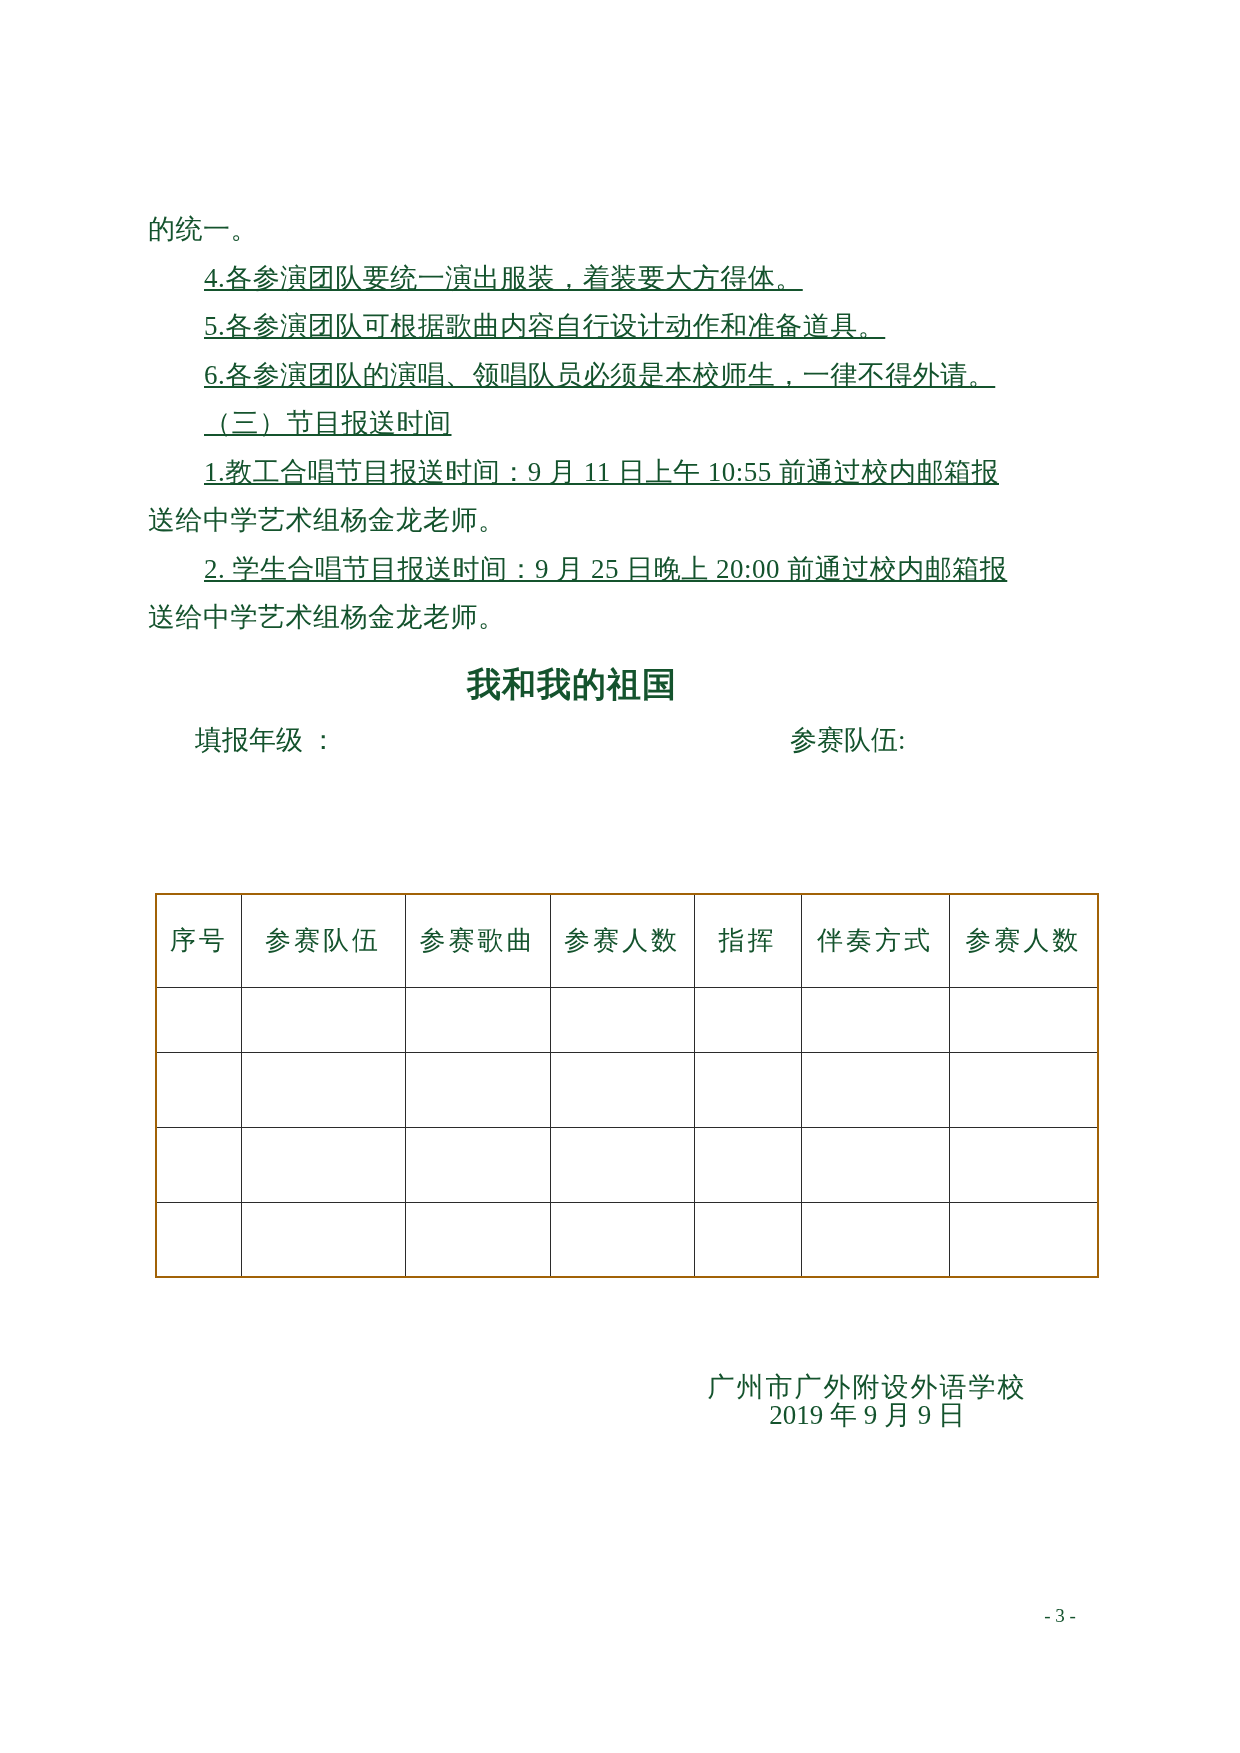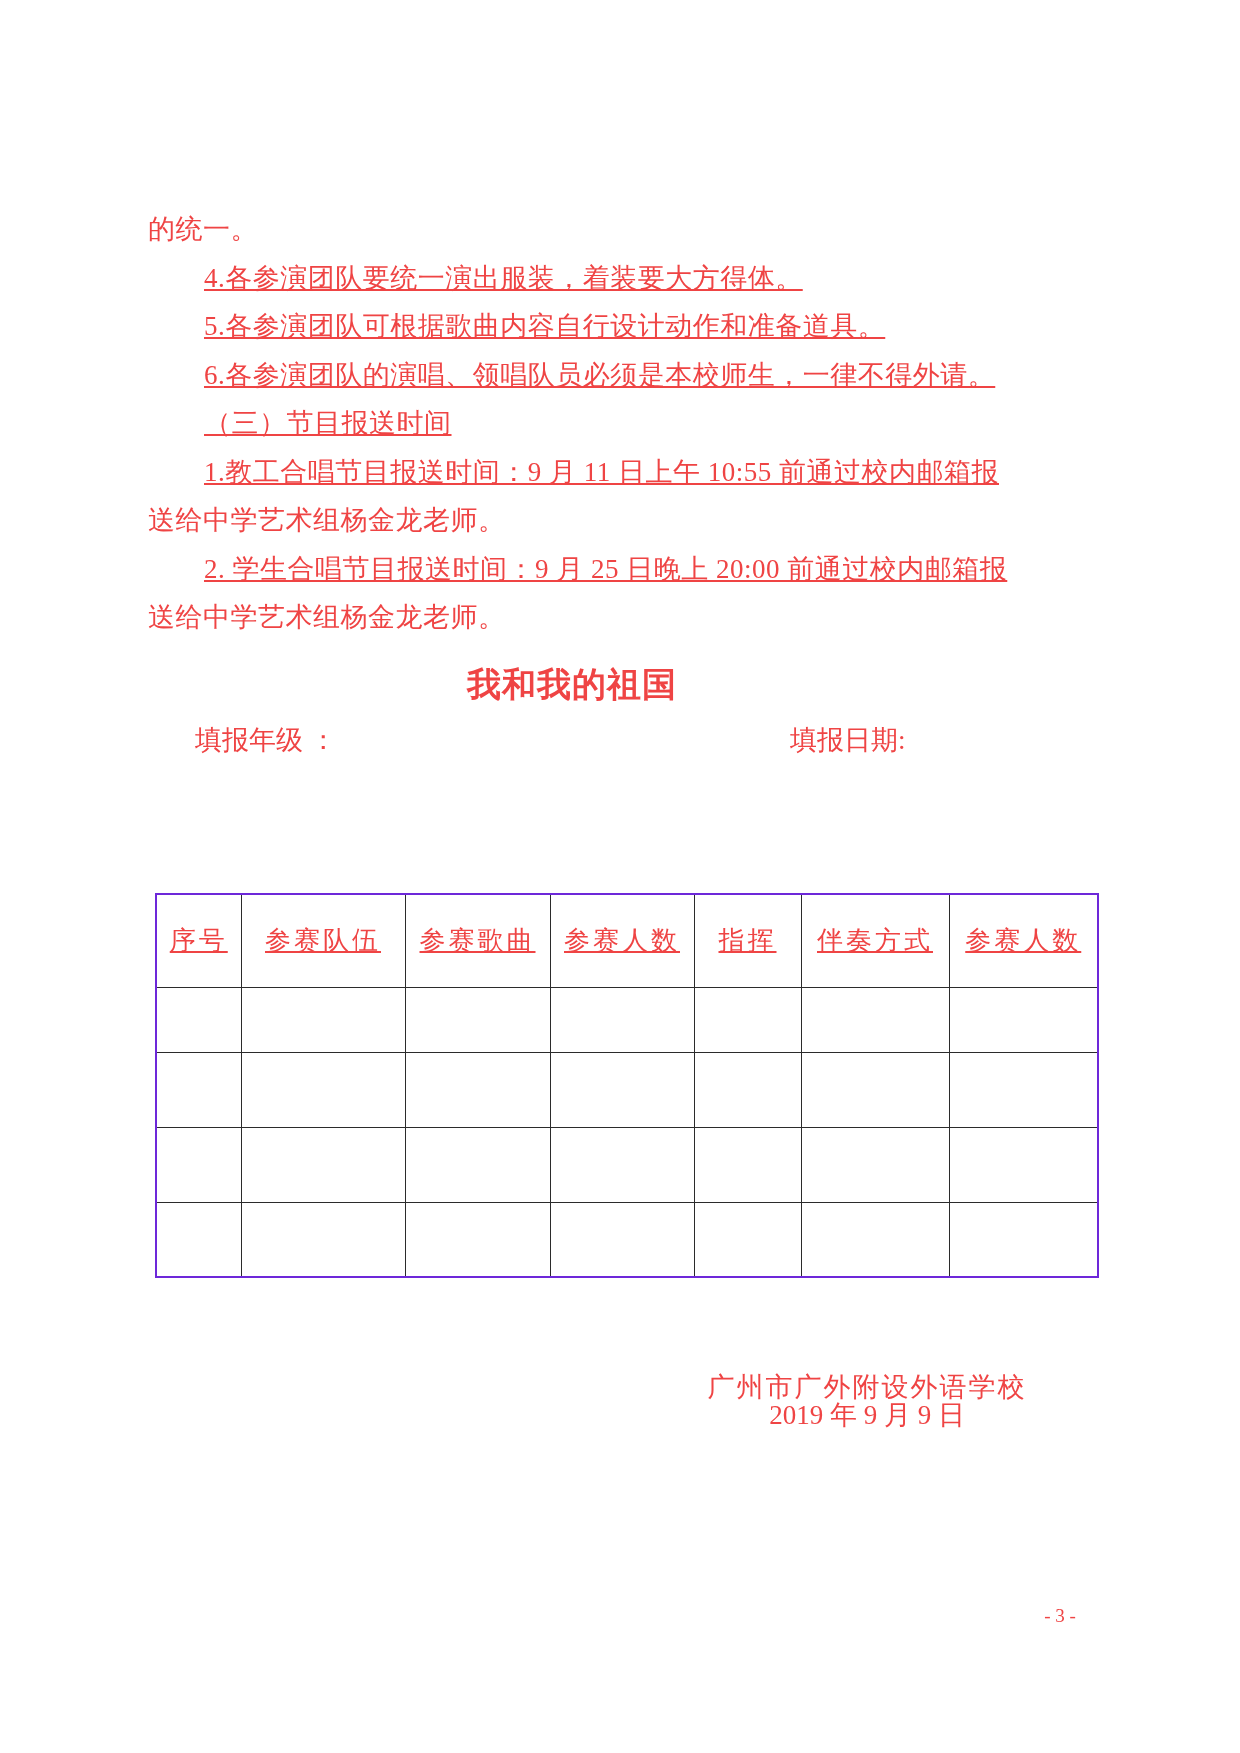--- a/index.html
+++ b/index.html
@@ -6,21 +6,21 @@
     margin: 0;
     padding: 0;
     background: #ffffff;
   }
   .page {
     position: relative;
     width: 1240px;
     height: 1753px;
     background: #ffffff;
     font-family: "Liberation Serif", "DejaVu Serif", serif;
-    color: #ef4444;
+    color: #14532d;
     overflow: hidden;
   }
   
   .content {
     position: absolute;
     left: 148px;
     top: 205px;
     width: 912px;
   }
   .content p.line {
@@ -66,22 +66,21 @@
     top: 0;
   }
   
   table.roster {
     position: absolute;
     left: 155px;
     top: 893px;
     width: 942px;
     border-collapse: collapse;
     table-layout: fixed;
-    border: 2px solid #6d28d9;
-    text-decoration: underline;
+    border: 2px solid #a16207;
   }
   table.roster th, table.roster td {
     border: 1.5px solid #2b2b2b;
     padding: 0;
     background: #ffffff;
   }
   table.roster th {
     font-size: 26px;
     font-weight: normal;
     letter-spacing: 3px;
@@ -133,21 +132,21 @@
     <p class="line indent">1.教工合唱节目报送时间：9 月 11 日上午 10:55 前通过校内邮箱报</p>
     <p class="line">送给中学艺术组杨金龙老师。</p>
     <p class="line indent">2. 学生合唱节目报送时间：9 月 25 日晚上 20:00 前通过校内邮箱报</p>
     <p class="line">送给中学艺术组杨金龙老师。</p>
   </div>
 
   <h1 class="doc-title">我和我的祖国</h1>
 
   <div class="form-row">
     <span class="grade-label">填报年级 ：</span>
-    <span class="date-label">填报日期:</span>
+    <span class="date-label">参赛队伍:</span>
   </div>
 
   <table class="roster">
     <colgroup>
       <col class="c0">
         <col class="c1">
         <col class="c2">
         <col class="c3">
         <col class="c4">
         <col class="c5">

